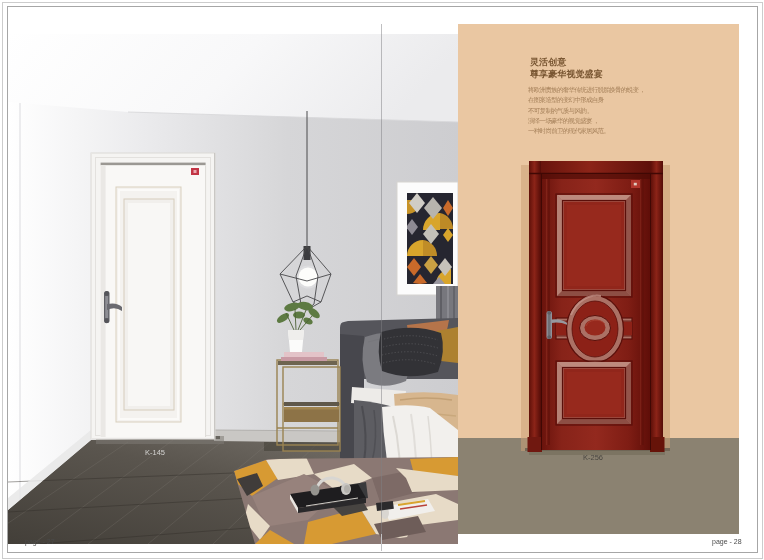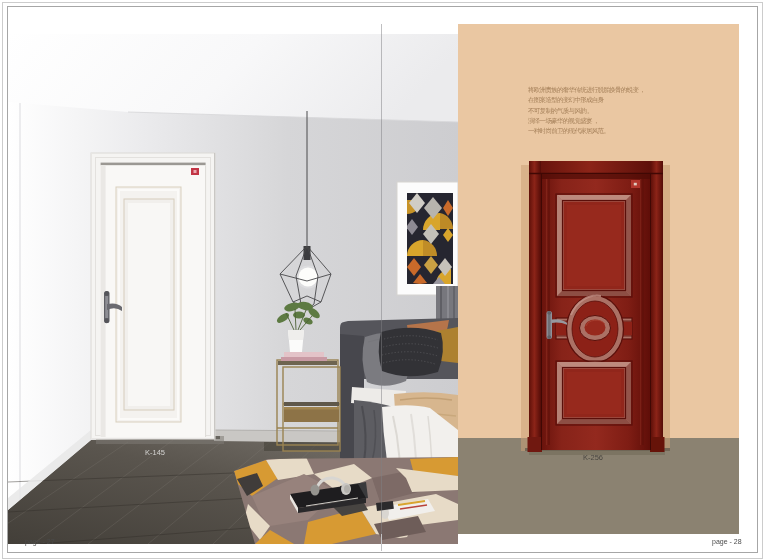--- a/index.html
+++ b/index.html
@@ -275,20 +275,21 @@
     </svg>
   </div>
 
   <div style="left:381px;top:24px;width:1px;height:510px;background:#7f7f83;opacity:0.5;"></div>
   <div style="left:381px;top:534px;width:1px;height:17px;background:#c2c2c4;"></div>
 
   <div style="left:458px;top:24px;width:281px;height:414px;background:#eac7a2;"></div>
 
   <div style="left:458px;top:438px;width:281px;height:96px;background:#8b8271;"></div>
 
+  <div class="txt" style="left:530px;top:56px;font-size:9px;line-height:12.2px;font-weight:bold;color:#7a5733;letter-spacing:0.1px;">灵活创意<br>尊享豪华视觉盛宴</div>
 
   <div class="txt" style="left:528px;top:85px;font-size:6.5px;line-height:10.35px;letter-spacing:-0.7px;color:#a5805a;">将欧洲贵族的奢华传统进行脱胎换骨的蜕变 ，<br>在图案造型的变幻中形成自身<br>不可复制的气质与风韵 。<br>演绎一场豪华的视觉盛宴 ，<br>一种时尚前卫的现代家居风范。</div>
 
   <div style="left:515px;top:155px;width:155px;height:305px;">
     <svg width="155" height="305" viewBox="0 0 155 305" xmlns="http://www.w3.org/2000/svg">
       <defs>
         <linearGradient id="leafg" x1="0" y1="0" x2="1" y2="0">
           <stop offset="0" stop-color="#6a130c"></stop>
           <stop offset="0.18" stop-color="#872319"></stop>
           <stop offset="0.5" stop-color="#93291e"></stop>

